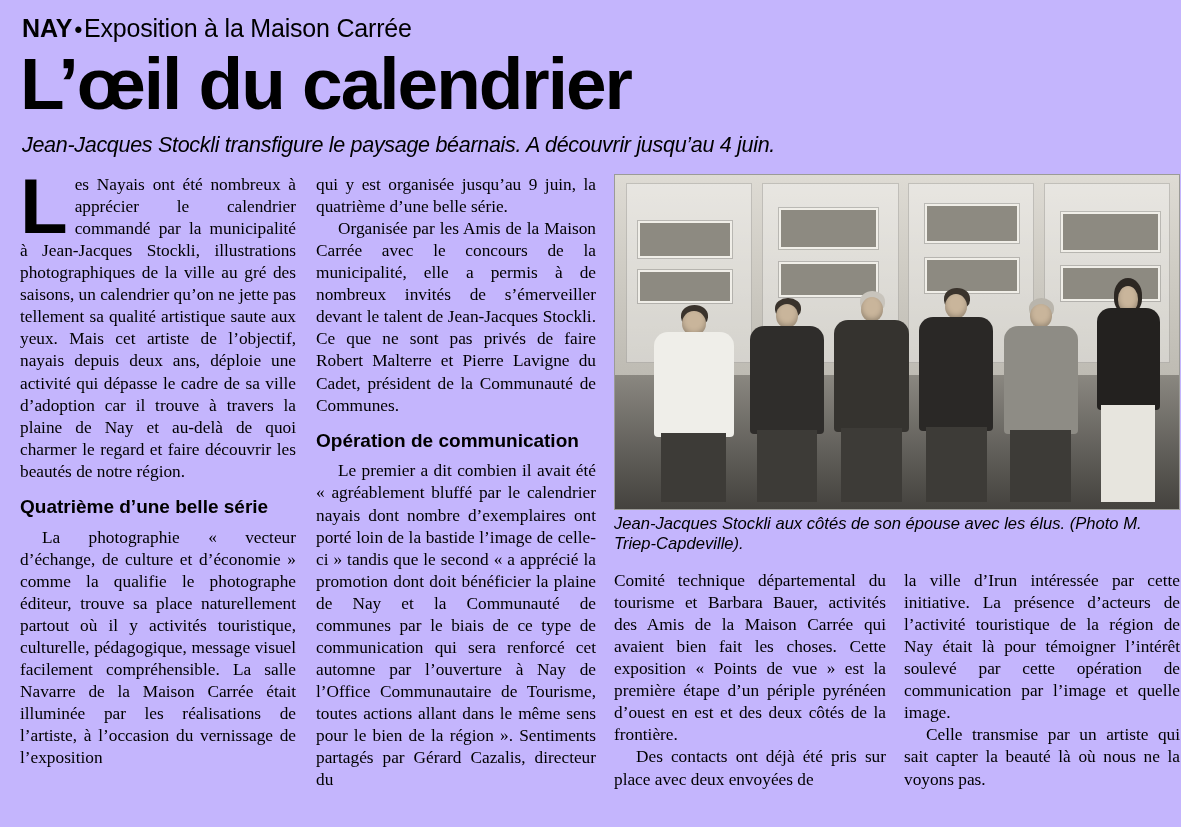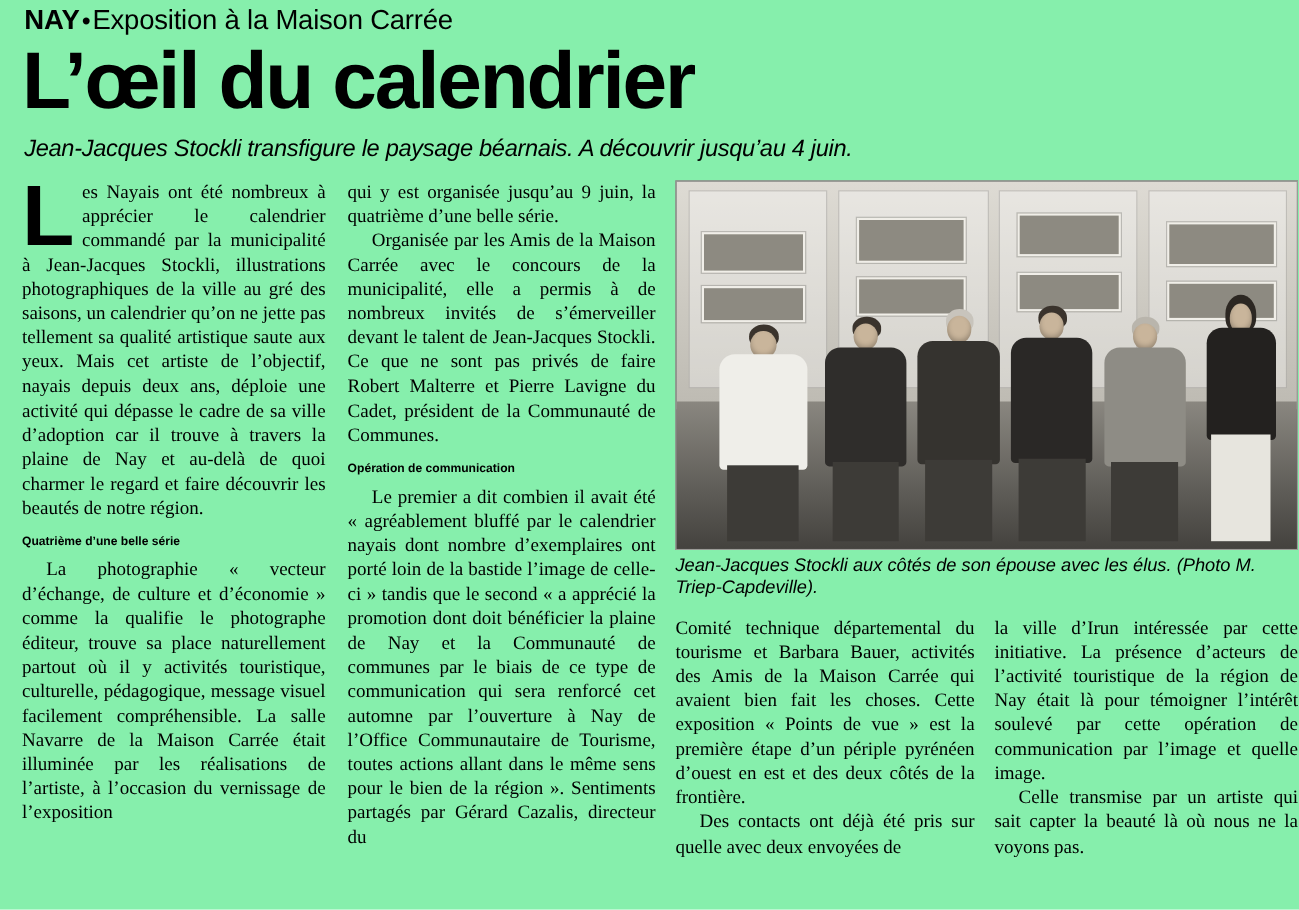--- a/index.html
+++ b/index.html
@@ -8,24 +8,24 @@
     background: #ffffff;
   }
   body {
     font-family: "Liberation Serif", serif;
     color: #000;
   }
   .page {
     position: relative;
     width: 1181px;
     height: 827px;
-    background: #86efac;
+    background: #c4b5fd;
     overflow: hidden;
     box-sizing: border-box;
-    padding: 2px 16px 0 16px;
+    padding: 12px 16px 0 16px;
   }
 
   
   .kicker {
     font-family: "Liberation Sans", sans-serif;
     font-size: 25px;
     letter-spacing: -0.2px;
     margin: 2px 0 0 6px;
     white-space: nowrap;
   }
@@ -79,21 +79,21 @@
   }
   .col p {
     margin: 0;
     text-indent: 22px;
   }
   .col p.noindent { text-indent: 0; }
 
   .subhead {
     font-family: "Liberation Sans", sans-serif;
     font-weight: bold;
-    font-size: 11px;
+    font-size: 19px;
     text-align: left;
     margin: 13px 0 9px 0;
     line-height: 1.15;
   }
 
   
   #col1 {
     left: 4px;
     width: 276px;
   }
@@ -285,21 +285,21 @@
         <div class="head" style="left:37%;top:2%;width:26%;height:12%;"></div>
         <div class="torso" style="left:10%;bottom:42%;width:80%;height:46%;background:#23211f;"></div>
         <div class="legs" style="left:16%;width:68%;height:44%;background:#e7e5de;"></div>
       </div>
     </div>
 
     <div class="caption">Jean-Jacques Stockli aux côtés de son épouse avec les élus. (Photo M. Triep-Capdeville).</div>
 
     <div class="col" id="col3">
       <p class="noindent"><span>Comité technique départemental du tourisme et Barbara Bauer, activités des Amis de la Maison Carrée qui avaient bien fait les choses. Cette exposition « Points de vue » est la première étape d’un périple pyrénéen d’ouest en est et des deux côtés de la frontière.</span></p>
-      <p><span>Des contacts ont déjà été pris sur quelle avec deux envoyées de</span></p>
+      <p><span>Des contacts ont déjà été pris sur place avec deux envoyées de</span></p>
     </div>
 
     <div class="col" id="col4">
       <p class="noindent"><span>la ville d’Irun intéressée par cette initiative. La présence d’acteurs de l’activité touristique de la région de Nay était là pour témoigner l’intérêt soulevé par cette opération de communication par l’image et quelle image.</span></p>
       <p><span>Celle transmise par un artiste qui sait capter la beauté là où nous ne la voyons pas.</span></p>
     </div>
 
   </div>
 </div>
 

